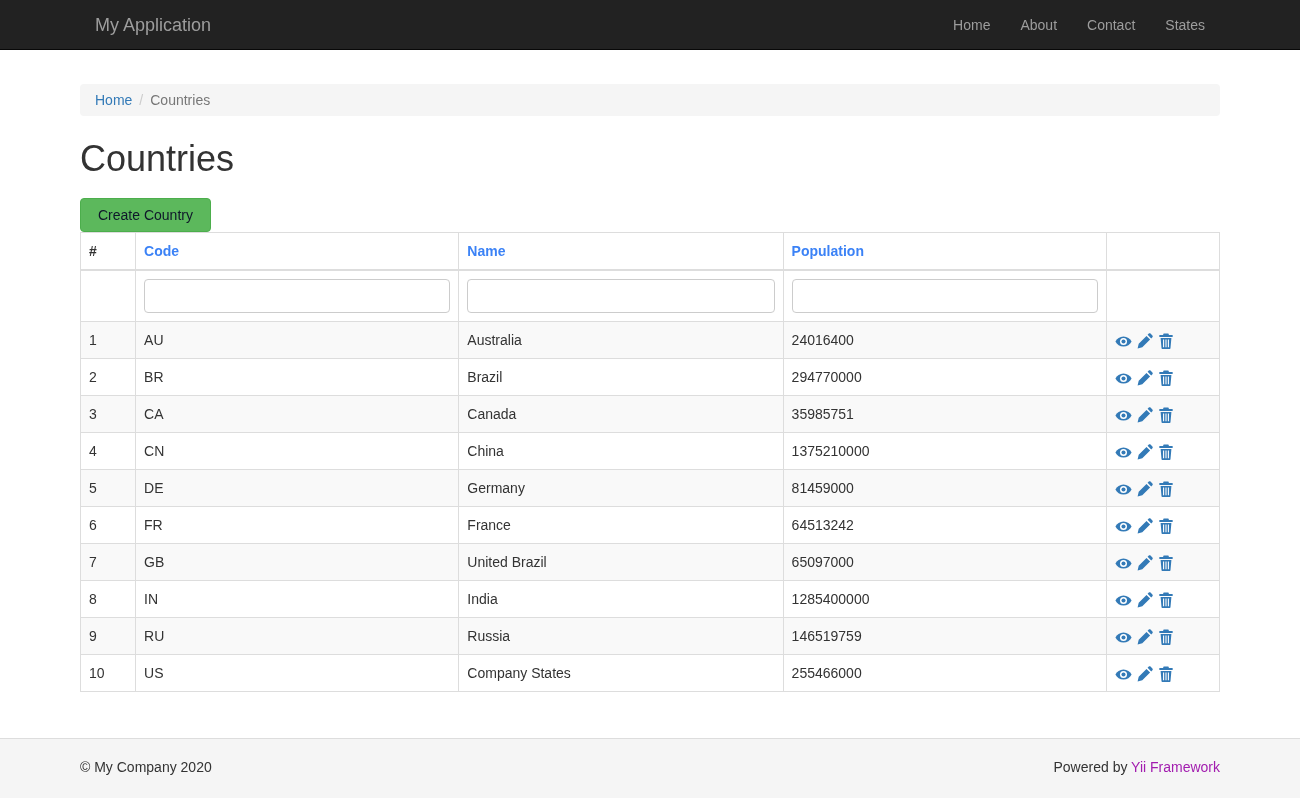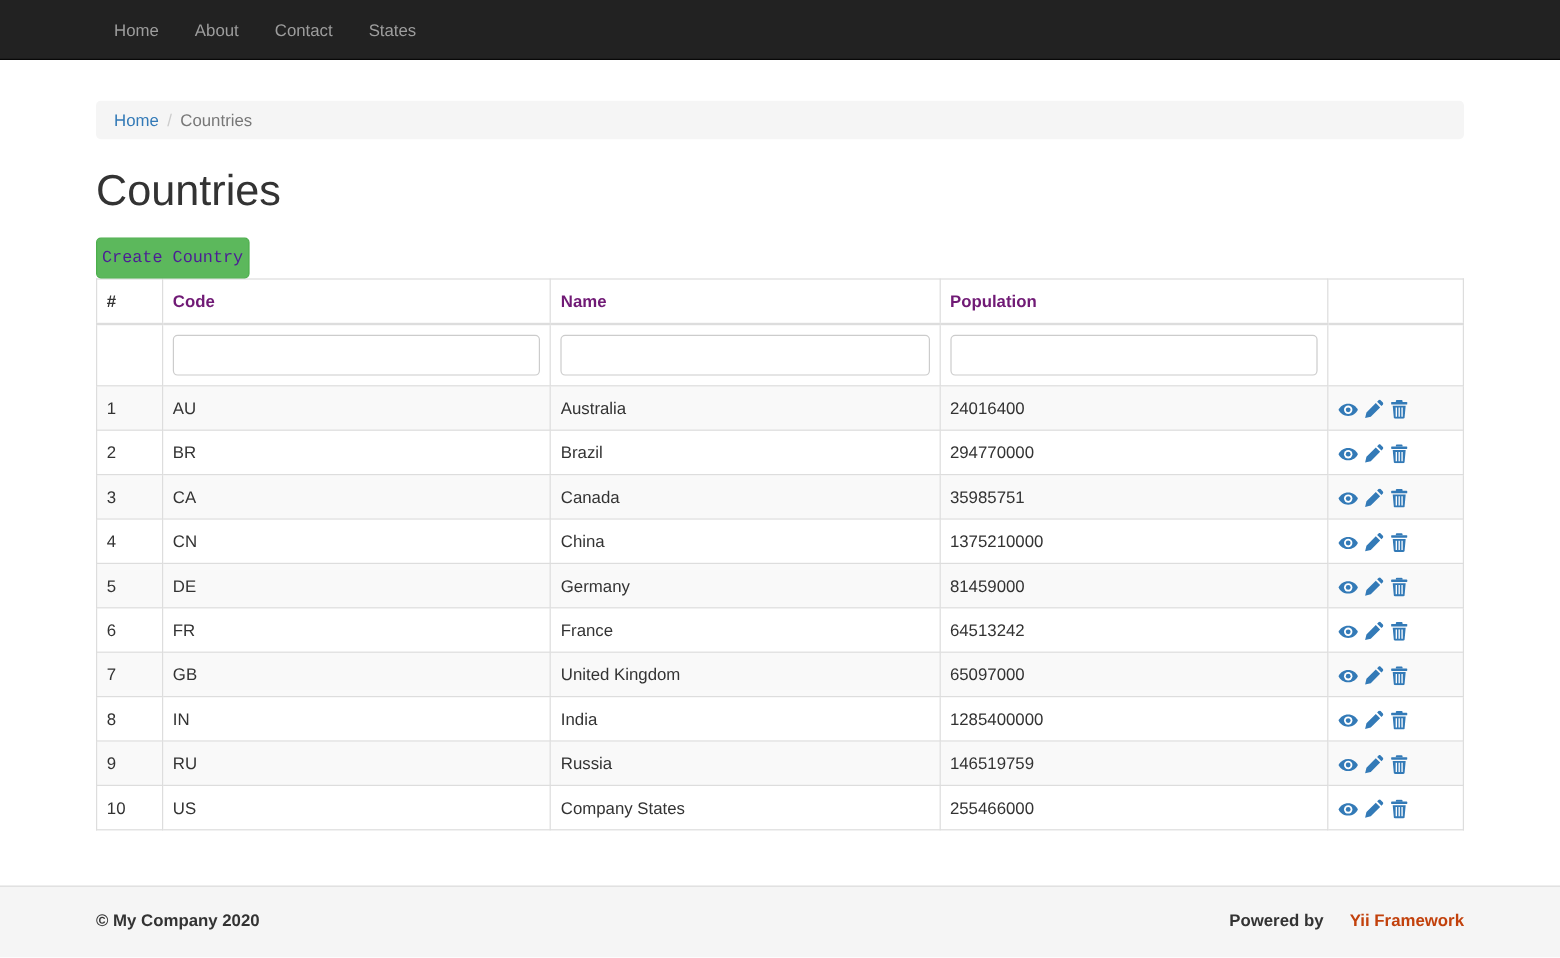--- a/index.html
+++ b/index.html
@@ -66,27 +66,27 @@
     font-size: 36px;
     font-weight: 500;
     margin: 20px 0 18px;
     color: #333;
     letter-spacing: 0;
   }
   .btn-success {
     display: inline-block;
     background: #5cb85c;
     border: 1px solid #4cae4c;
-    color: #4c1d95;
+    color: #0f172a;
     font-size: 14px;
     line-height: 20px;
-    padding: 6px 4px;
+    padding: 6px 17px;
     border-radius: 4px;
     cursor: pointer;
-    font-family: Liberation Mono, monospace;
+    font-family: Liberation Sans, sans-serif;
   }
   .summary { margin: 14px 0 2px; }
   .summary b { font-weight: bold; }
 
   
   table.grid {
     width: 100%;
     border-collapse: collapse;
     table-layout: fixed;
     border: 1px solid #ddd;
@@ -95,21 +95,21 @@
   table.grid th, table.grid td {
     border: 1px solid #ddd;
     padding: 8px;
     text-align: left;
     font-size: 14px;
     line-height: 20px;
     vertical-align: middle;
     overflow: hidden;
   }
   table.grid thead th { border-bottom-width: 2px; font-weight: bold; }
-  table.grid thead a.sort-link { color: #701a75; font-weight: bold; }
+  table.grid thead a.sort-link { color: #3b82f6; font-weight: bold; }
   .col-index { width: 55px; }
   .col-code { width: 323px; }
   .col-name { width: 324px; }
   .col-population { width: 323px; }
   .col-actions { width: 113px; }
   tbody tr:nth-child(odd) { background: #f9f9f9; }
   tbody tr:nth-child(even) { background: #fff; }
   .filter-row td { padding: 8px; background: #fff; }
   .filter-row input {
     width: 100%;
@@ -126,28 +126,29 @@
   .action-link svg { vertical-align: middle; display: inline-block; }
 
   
   .footer {
     flex: 0 0 auto;
     height: 60px;
     background: #f5f5f5;
     border-top: 1px solid #ddd;
     padding-top: 20px;
   }
-  .footer .container { display: flex; justify-content: space-between; font-weight: bold; }
-  .footer a { color: #c2410c; margin-left: 18px; }
+  .footer .container { display: flex; justify-content: space-between; }
+  .footer a { color: #a21caf; }
 </style>
 </head>
 <body>
 
 <nav class="navbar">
   <div class="container">
+    <a href="#" class="navbar-brand">My Application</a>
     <ul class="navbar-nav">
         <li>
           <a href="#">Home</a>
         </li>
         <li>
           <a href="#">About</a>
         </li>
         <li>
           <a href="#">Contact</a>
         </li>
@@ -318,21 +319,21 @@
                   <g stroke="#fff" stroke-width="1.1">
                     <line x1="5.6" y1="6.6" x2="5.6" y2="14.3"></line>
                     <line x1="8" y1="6.6" x2="8" y2="14.3"></line>
                     <line x1="10.4" y1="6.6" x2="10.4" y2="14.3"></line>
                   </g>
                 </svg></a></td>
           </tr>
           <tr>
             <td class="col-index">7</td>
             <td class="col-code">GB</td>
-            <td class="col-name">United Kingdom</td>
+            <td class="col-name">United Brazil</td>
             <td class="col-population">65097000</td>
             <td class="col-actions"><a href="#" class="action-link"><svg width="17" height="17" viewBox="0 0 16 16">
                   <path d="M8 3.2C4.6 3.2 1.7 5.2.4 8c1.3 2.8 4.2 4.8 7.6 4.8s6.3-2 7.6-4.8C14.3 5.2 11.4 3.2 8 3.2z" fill="#337ab7"></path>
                   <circle cx="8" cy="8" r="3.3" fill="#fff"></circle>
                   <circle cx="8" cy="8" r="1.9" fill="#337ab7"></circle>
                 </svg></a><a href="#" class="action-link"><svg width="16" height="16" viewBox="0 0 16 16">
                   <path fill="#337ab7" d="M13.5.6l1.9 1.9c.5.5.5 1.2 0 1.7l-1.2 1.2-3.6-3.6L11.8.6c.5-.5 1.2-.5 1.7 0zM9.5 2.9l3.6 3.6-7.8 7.8L.6 15.4l1.1-4.7 7.8-7.8z"></path>
                 </svg></a><a href="#" class="action-link"><svg width="16" height="16" viewBox="0 0 16 16">
                   <path fill="#337ab7" d="M6 .4h4c.5 0 .8.3.8.8v.9H5.2v-.9c0-.5.3-.8.8-.8z"></path>
                   <rect x="1.3" y="2" width="13.4" height="2.1" rx=".5" fill="#337ab7"></rect>

